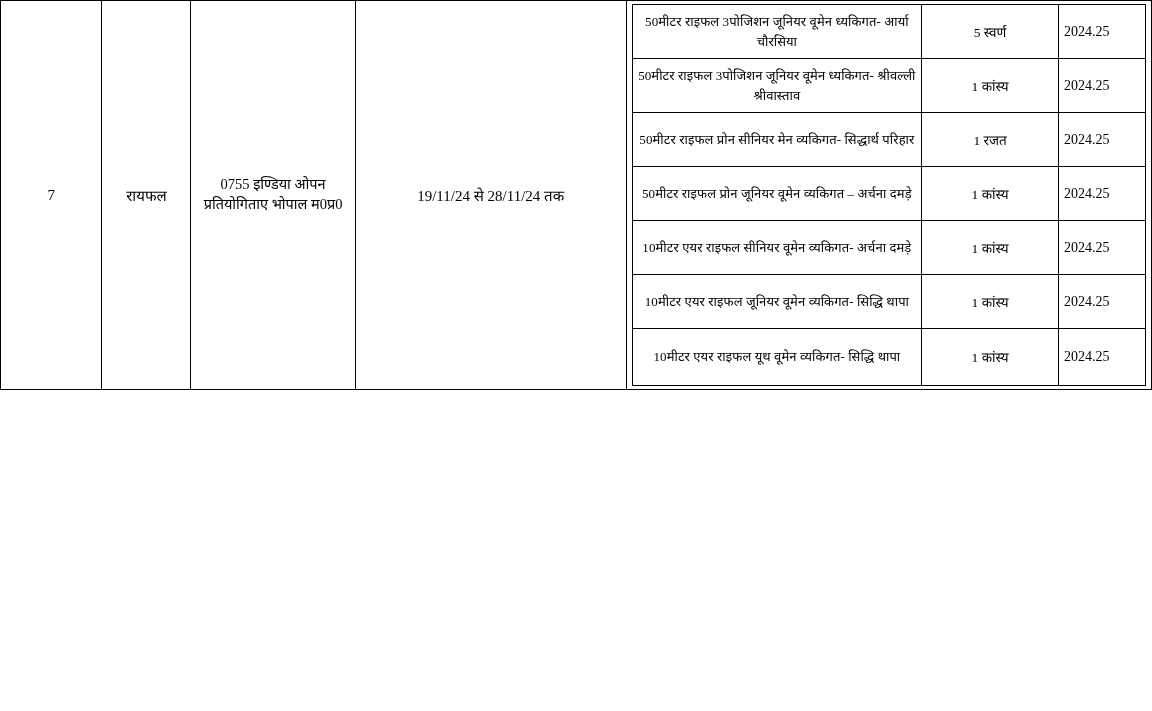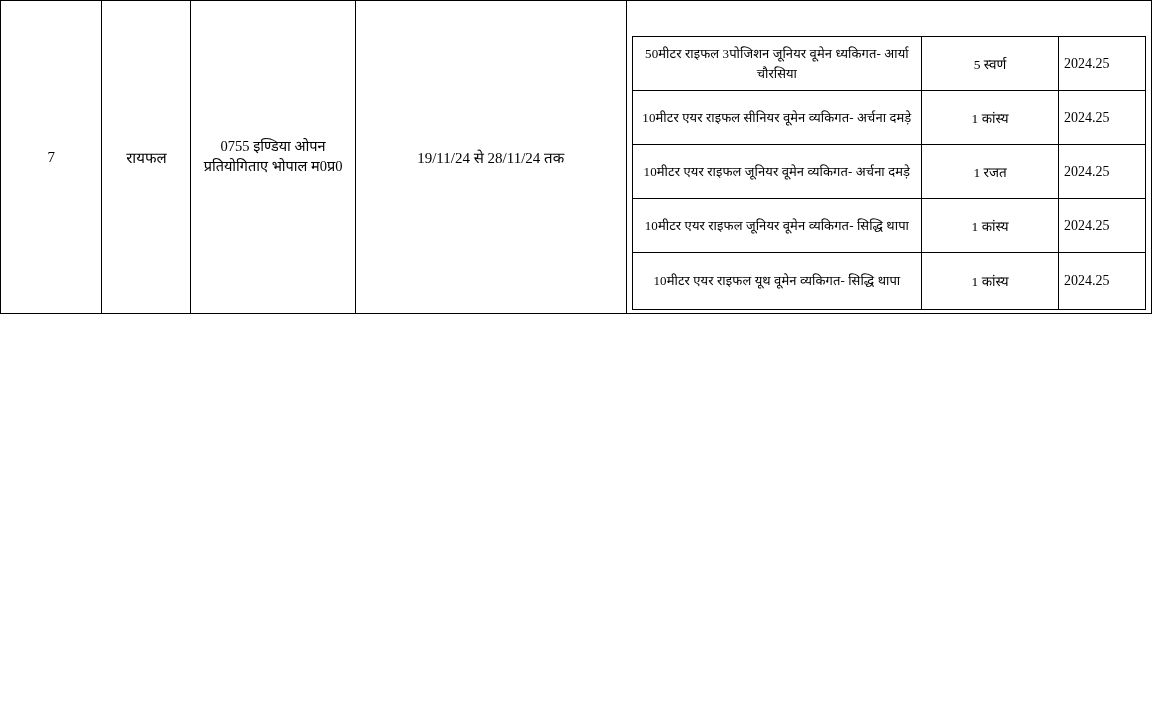--- a/index.html
+++ b/index.html
@@ -68,21 +68,20 @@
   }
   td.detail-cell {
     padding: 0;
     border: none;
     vertical-align: top;
   }
   table.inner {
     border-collapse: collapse;
     width: 100%;
     table-layout: fixed;
-    margin-top: 32px;
   }
   table.inner td {
     border: 1px solid #000000;
     box-sizing: border-box;
   }
   col.i-detail { width: 283px; }
   col.i-medal  { width: 134px; }
   col.i-year   { width: 85px; }
 
   td.rowtext {
@@ -132,27 +131,37 @@
               <col class="i-medal">
               <col class="i-year">
             </colgroup>
             <tbody id="results-body">
                 <tr class="h54">
                   <td class="rowtext">50मीटर राइफल 3पोजिशन जूनियर वूमेन ध्यकिगत- आर्या चौरसिया</td>
                   <td class="medal">5 स्वर्ण</td>
                   <td class="year">2024.25</td>
                 </tr>
                 <tr class="h54">
-                  <td class="rowtext">10मीटर एयर राइफल सीनियर वूमेन व्यकिगत- अर्चना दमड़े</td>
+                  <td class="rowtext">50मीटर राइफल 3पोजिशन जूनियर वूमेन ध्यकिगत- श्रीवल्ली श्रीवास्ताव</td>
                   <td class="medal">1 कांस्य</td>
                   <td class="year">2024.25</td>
                 </tr>
                 <tr class="h54">
-                  <td class="rowtext">10मीटर एयर राइफल जूनियर वूमेन व्यकिगत- अर्चना दमड़े</td>
+                  <td class="rowtext">50मीटर राइफल प्रोन सीनियर मेन व्यकिगत- सिद्धार्थ परिहार</td>
                   <td class="medal">1 रजत</td>
+                  <td class="year">2024.25</td>
+                </tr>
+                <tr class="h54">
+                  <td class="rowtext">50मीटर राइफल प्रोन जूनियर वूमेन व्यकिगत – अर्चना दमड़े</td>
+                  <td class="medal">1 कांस्य</td>
+                  <td class="year">2024.25</td>
+                </tr>
+                <tr class="h54">
+                  <td class="rowtext">10मीटर एयर राइफल सीनियर वूमेन व्यकिगत- अर्चना दमड़े</td>
+                  <td class="medal">1 कांस्य</td>
                   <td class="year">2024.25</td>
                 </tr>
                 <tr class="h54">
                   <td class="rowtext">10मीटर एयर राइफल जूनियर वूमेन व्यकिगत- सिद्धि थापा</td>
                   <td class="medal">1 कांस्य</td>
                   <td class="year">2024.25</td>
                 </tr>
                 <tr class="h57">
                   <td class="rowtext">10मीटर एयर राइफल यूथ वूमेन व्यकिगत- सिद्धि थापा</td>
                   <td class="medal">1 कांस्य</td>

